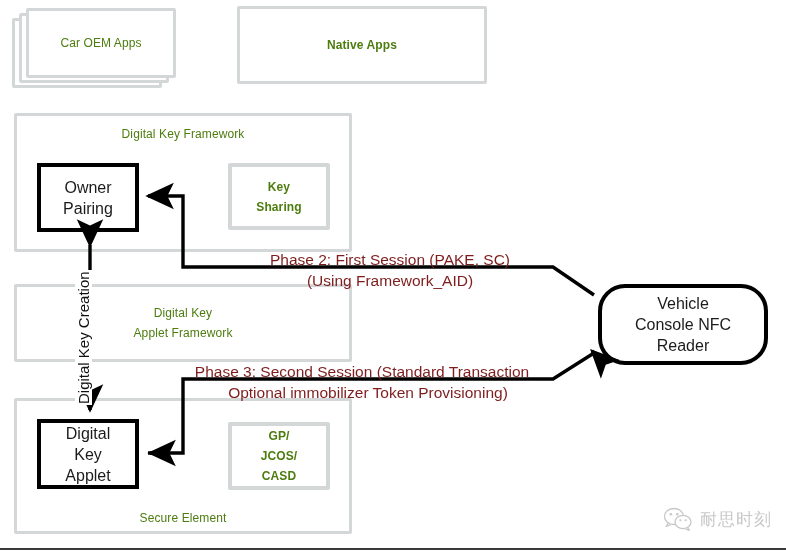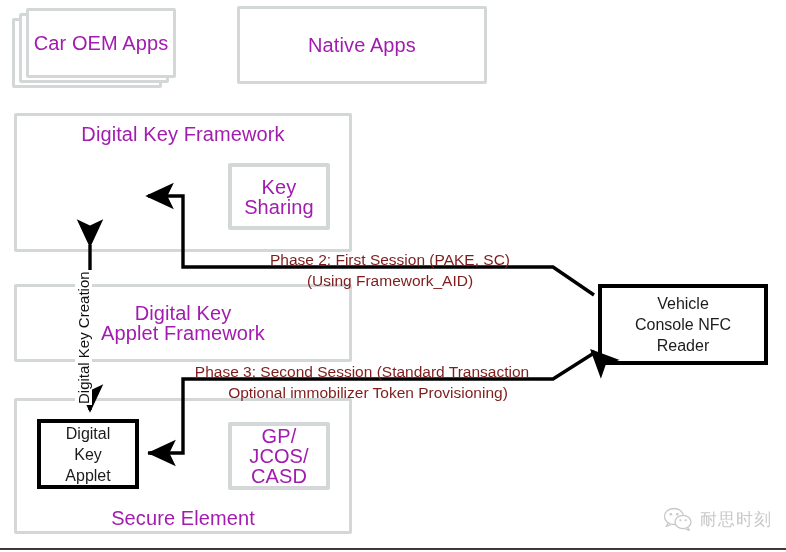--- a/index.html
+++ b/index.html
@@ -18,25 +18,26 @@
     overflow: hidden;
     box-sizing: border-box;
   }
   
   .gray-box {
     position: absolute;
     box-sizing: border-box;
     border: 3px solid #d3d7d8;
     background: #ffffff;
     border-radius: 2px;
+    font-weight: bold;
   }
   .gray-label {
     position: absolute;
-    color: #a21caf;
-    font-size: 20px;
+    color: #4d7c0f;
+    font-size: 12px;
     line-height: 20px;
     text-align: center;
     white-space: pre-line;
     letter-spacing: 0.1px;
   }
   
   .stack-layer {
     position: absolute;
     box-sizing: border-box;
     border: 3px solid #d3d7d8;
@@ -148,28 +149,32 @@
 
   <div class="gray-box" style="left:14px; top:398px; width:338px; height:136px;"></div>
   <span class="gray-label" style="left:14px; top:508px; width:338px;">Secure Element</span>
 
   <div class="gray-box" style="left:228px; top:422px; width:102px; height:68px; border-width:4px; display:flex; align-items:center; justify-content:center;">
     <span class="gray-label" style="position:static;">GP/
 JCOS/
 CASD</span>
   </div>
 
+  <div class="black-box" style="left:37px; top:163px; width:102px; height:69px;">
+    <span>Owner
+Pairing</span>
+  </div>
 
   <div class="black-box" style="left:37px; top:419px; width:102px; height:70px;">
     <span>Digital
 Key
 Applet</span>
   </div>
 
-  <div class="black-box" style="left:598px; top:284px; width:170px; height:81px;">
+  <div class="black-box" style="left:598px; top:284px; width:170px; height:81px;border-radius:27px;">
     <span>Vehicle
 Console NFC
 Reader</span>
   </div>
 
   <svg id="wires" viewBox="0 0 786 552" xmlns="http://www.w3.org/2000/svg">
     <defs>
       <marker id="ah" markerWidth="9" markerHeight="9" refX="7.6" refY="4.5" orient="auto" markerUnits="strokeWidth">
         <path d="M0,0.6 L8.4,4.5 L0,8.4 L1.9,4.5 Z" fill="#000000"></path>
       </marker>

